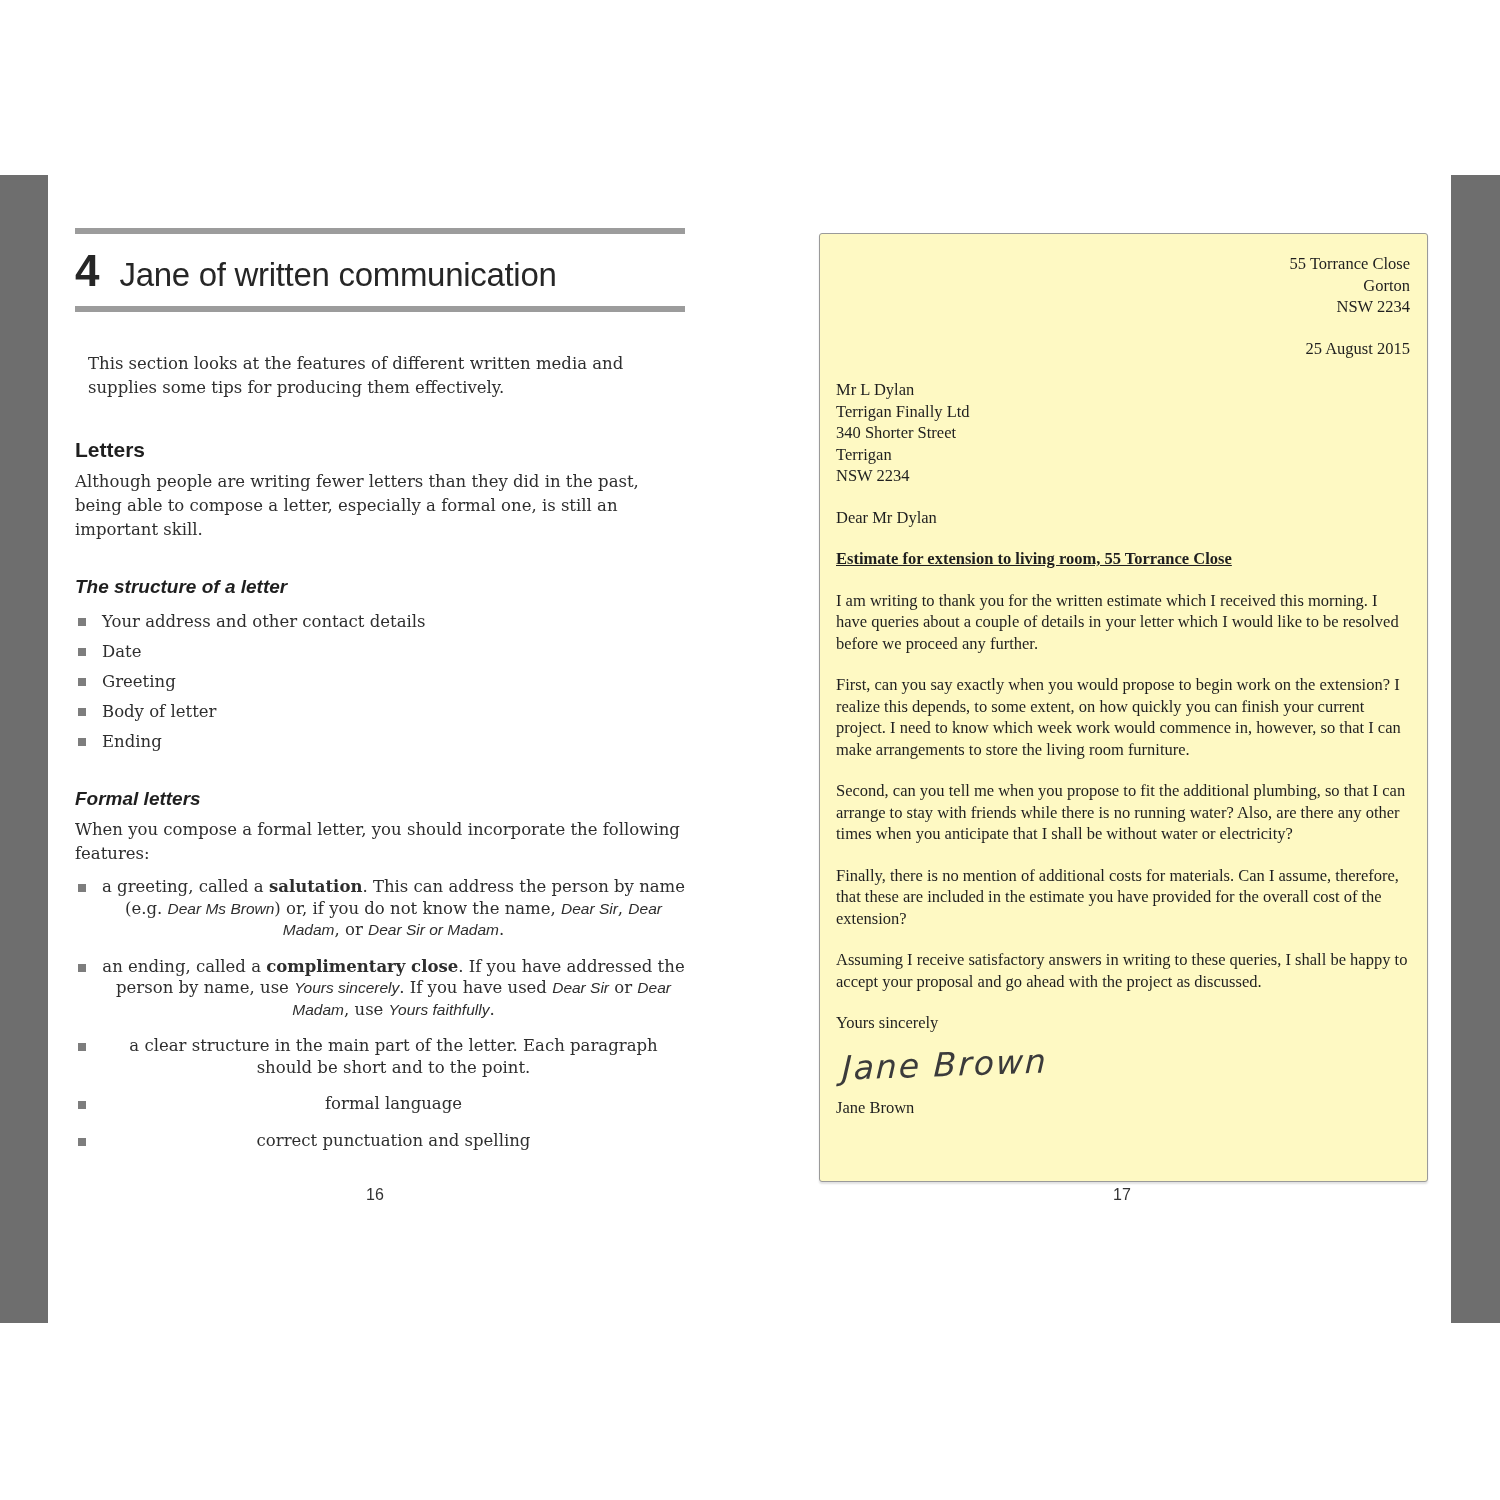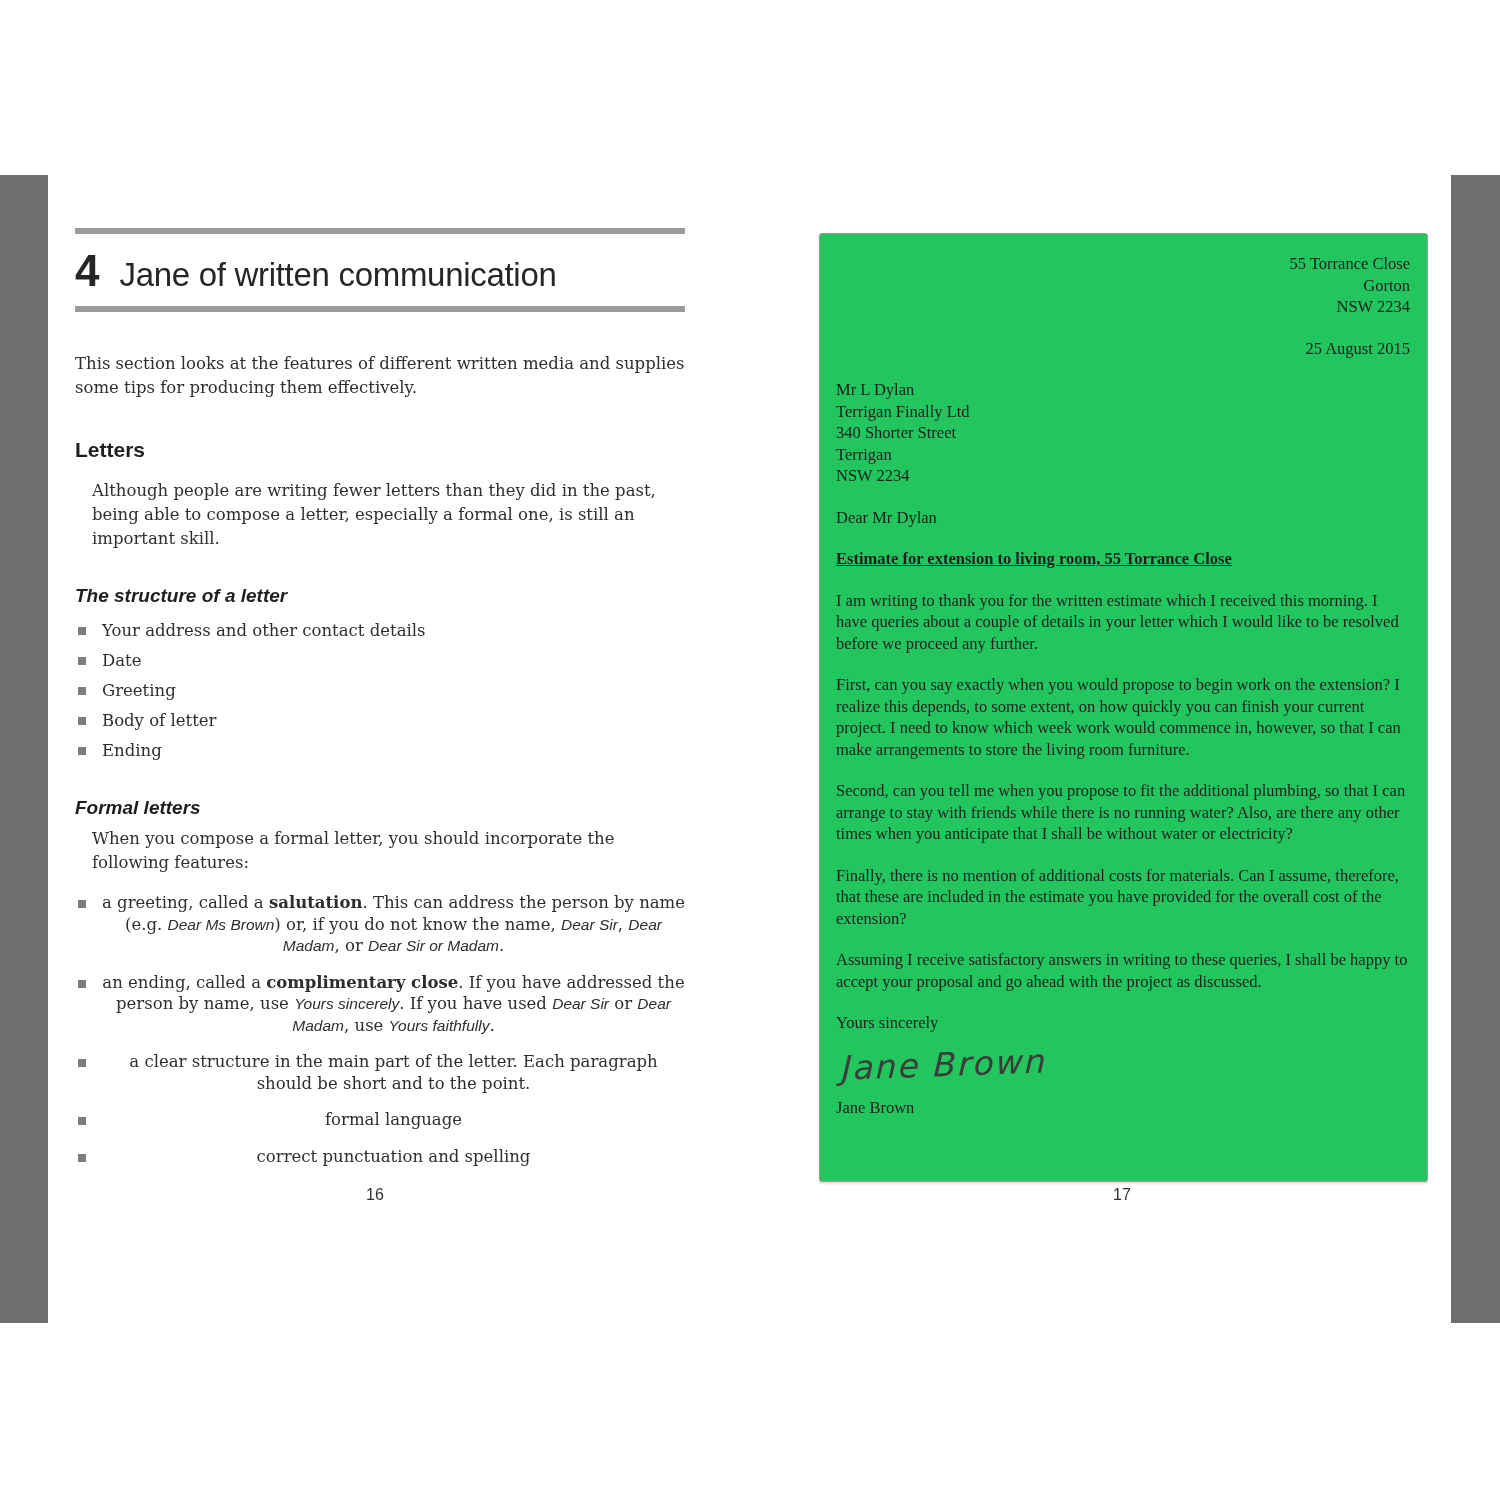--- a/index.html
+++ b/index.html
@@ -12,37 +12,37 @@
   .side-bar.left{left:0;width:48px;}
   .side-bar.right{right:0;width:49px;}
 
   
   .left-col{position:absolute;left:75px;top:228px;width:610px;}
   .rule{height:6px;background:#9c9c9c;}
   .chapter{display:flex;align-items:baseline;gap:20px;margin:15px 0 13px 0;
     font-family:"Liberation Sans",sans-serif;color:#262626;}
   .chapter-num{font-size:44px;font-weight:bold;line-height:1;}
   .chapter-title{font-size:33px;letter-spacing:-0.3px;line-height:1;}
-  .intro{margin:40px 0 0;font-size:16.5px;line-height:24px;}
+  .intro{margin:40px 13px 0;font-size:16.5px;line-height:24px;}
   .h-letters{font-family:"Liberation Sans",sans-serif;font-size:21px;font-weight:bold;
     margin:38px 0 8px;color:#1f1f1f;}
-  .body-p{margin:17px;font-size:16.5px;line-height:24px;}
+  .body-p{margin:0;font-size:16.5px;line-height:24px;}
   .sub-heading{font-family:"Liberation Sans",sans-serif;font-style:italic;font-weight:bold;
     font-size:19px;margin:34px 0 0;color:#1f1f1f;}
   ul.blist{list-style:none;margin:12px 0 0;padding:0;}
   ul.blist li{position:relative;padding-left:27px;font-size:16.5px;line-height:24px;margin:0 0 6px;}
   ul.blist li::before{content:"";position:absolute;left:3px;top:8px;width:8px;height:8px;background:#7d7d7d;}
   ul.formal{margin-top:10px;}
   ul.formal li{line-height:21.5px;margin:0 0 15px;text-align:center;}
   .rb{font-weight:bold;}
   .ri{font-family:"Liberation Sans",sans-serif;font-style:italic;font-size:0.94em;}
 
   
   .letter-box{position:absolute;left:819px;top:233px;width:609px;height:949px;
-    background:#22c55e;border:1px solid #9a9a9a;border-radius:3px;box-sizing:border-box;
+    background:#fef9c3;border:1px solid #9a9a9a;border-radius:3px;box-sizing:border-box;
     padding:19px 17px 0 16px;font-family:"Liberation Serif",serif;font-size:16.5px;
     line-height:21.5px;color:#1f1f1f;box-shadow:0 2px 2px rgba(0,0,0,0.12);}
   .letter-box p{margin:0 0 20px;}
   .addr{text-align:right;}
   .addr div, .recipient div{line-height:21.5px;}
   .addr{margin:0 0 20px;}
   .recipient{margin:0 0 20px;}
   .date-line{text-align:right;margin:0 0 20px;}
   .subject{font-weight:bold;text-decoration:underline;}
   .sig-wrap{margin:4px 0 16px 6px;}

